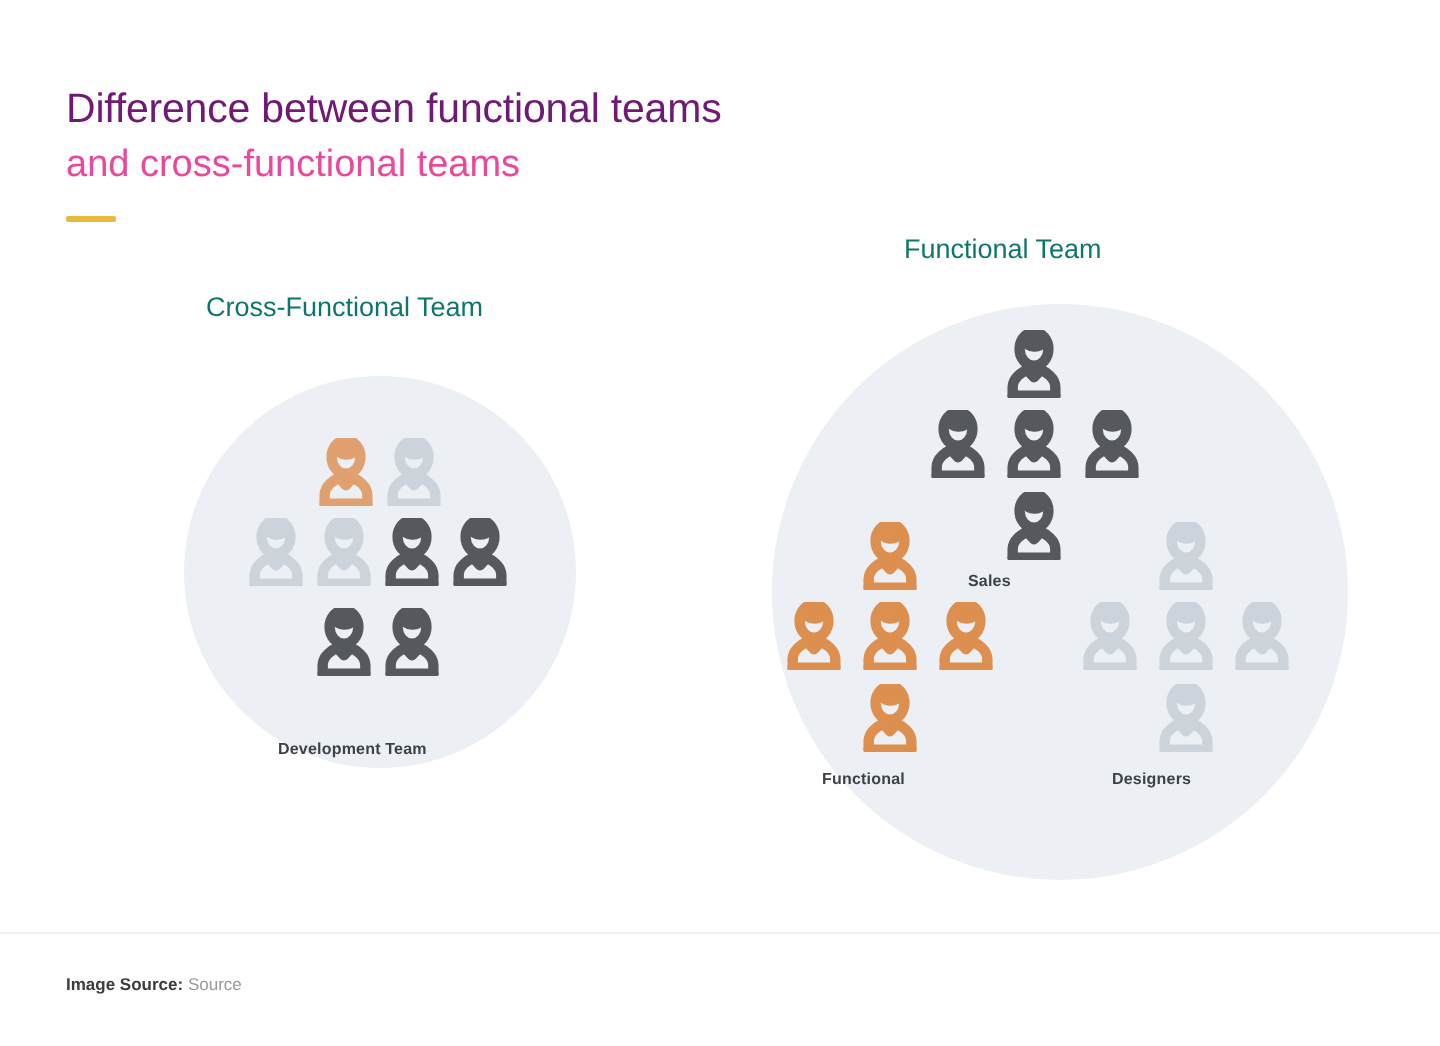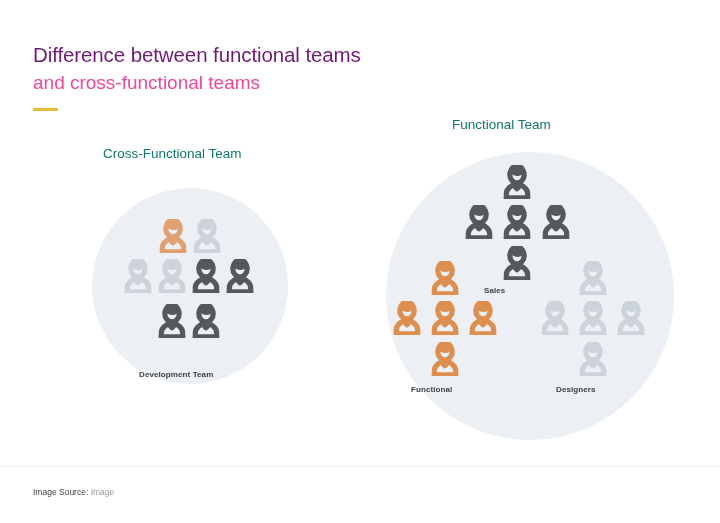--- a/index.html
+++ b/index.html
@@ -125,21 +125,21 @@
   }
   .footer {
     position: absolute;
     left: 33px;
     top: 487px;
     font-size: 8.5px;
     color: #9a9a9a;
     white-space: nowrap;
   }
   .footer .src-label {
-    font-weight: normal;
+    font-weight: bold;
     color: #3d3d3d;
     margin-top: 36px;
   }
 </style>
 </head>
 <body>
 
 <div class="header">
   <h1 class="title-main">Difference between functional teams</h1>
   <h2 class="title-sub">and cross-functional teams</h2>
@@ -435,14 +435,14 @@
           <path d="M13 114 L87 114"></path>
         </svg>
       </div>
       <div class="caption" style="left: 556px; top: 385px;">Designers</div>
     </div>
 </div>
 
 <div class="footer-divider"></div>
 <div class="footer">
   <span class="src-label">Image Source:</span>
-  <span class="src-value">Image</span>
+  <span class="src-value">Source</span>
 </div>
 
 </body></html>

